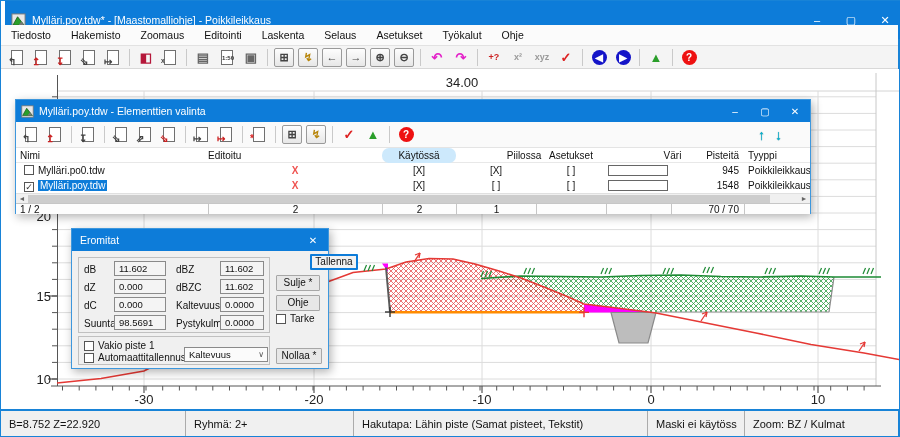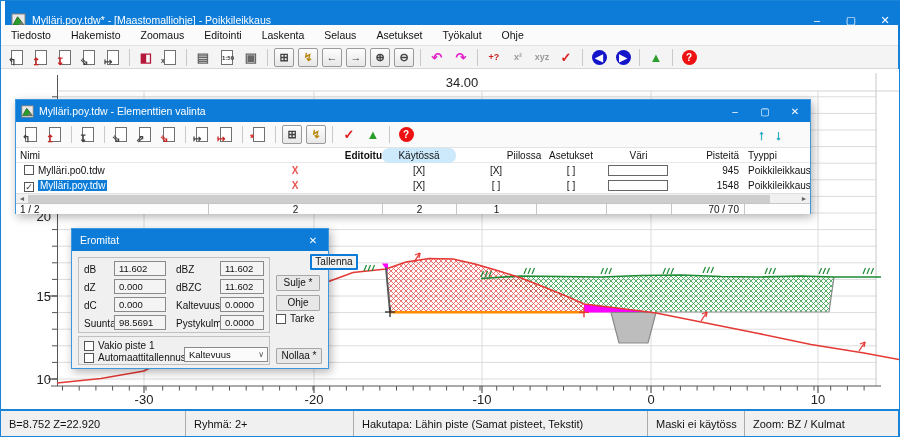--- a/index.html
+++ b/index.html
@@ -519,25 +519,25 @@
           <span class="icon-plain" style="color: rgb(42, 158, 42);">▲</span>
         </span>
         <span class="tb-sep"></span>
         <span class="tb-btn">
           <span class="icon-circle" style="background: rgb(238, 17, 17);">?</span>
         </span>
       </div>
     <div class="tablewrap">
       <div class="trow thead" id="thead">
           <span class="tcell" style="left: 0px; width: 192px; padding-left: 4px; text-align: left;">Nimi</span>
-          <span class="tcell" style="left: 192px; width: 174px; text-align: right; font-weight: bold;">Editoitu</span>
+          <span class="tcell" style="left: 192px; width: 174px; text-align: left;">Editoitu</span>
           <span class="tcell hl" style="left: 366px; width: 74px; text-align: center; border-radius: 7px;">Käytössä</span>
           <span class="tcell" style="left: 440px; width: 80px; text-align: center; margin-left: 28px;">Piilossa</span>
           <span class="tcell" style="left: 520px; width: 70px; text-align: center;">Asetukset</span>
-          <span class="tcell" style="left: 590px; width: 65px; text-align: center;">Väri</span>
+          <span class="tcell" style="left: 624px; width: 65px; text-align: center;">Väri</span>
           <span class="tcell" style="left: 655px; width: 73px; padding-right: 5px; text-align: right;">Pisteitä</span>
           <span class="tcell" style="left: 728px; width: 66px; padding-left: 4px; text-align: left;">Tyyppi</span>
         </div>
       <div id="tbody">
           <div class="trow">
             <span class="tcell" style="left: 0px; width: 192px; padding-left: 4px; text-align: left;"><span class="cb"></span><span>Mylläri.po0.tdw</span></span>
             <span class="tcell redx" style="left: 192px; width: 174px; text-align: center;">X</span>
             <span class="tcell" style="left: 366px; width: 74px; text-align: center;">[X]</span>
             <span class="tcell" style="left: 440px; width: 80px; text-align: center;">[X]</span>
             <span class="tcell" style="left: 520px; width: 70px; text-align: center;">[ ]</span>

